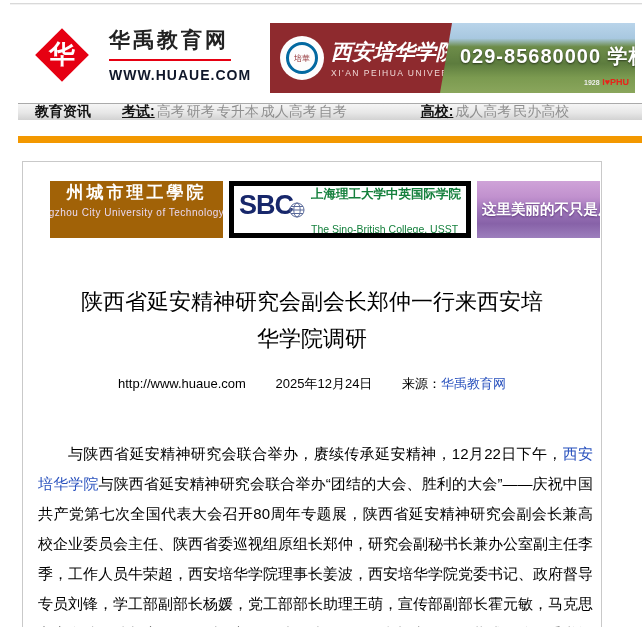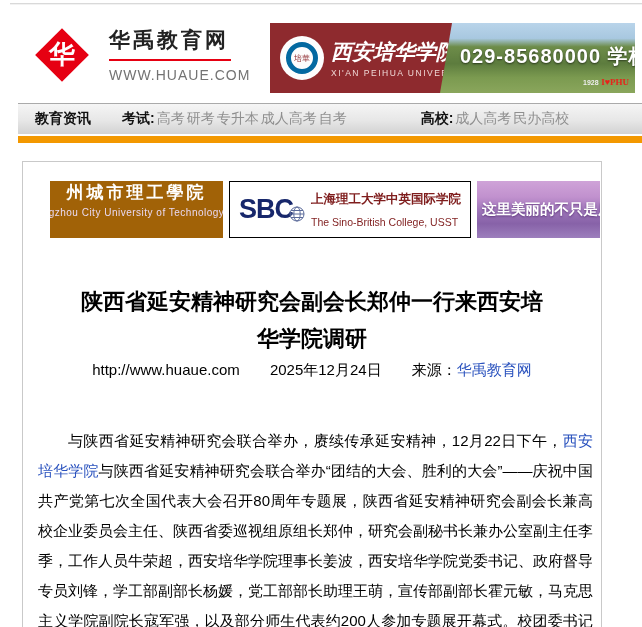--- a/index.html
+++ b/index.html
@@ -14,78 +14,78 @@
   
   .header { position:absolute; top:10px; left:0; right:7px; height:92px; }
   .logo-group { position:absolute; left:35px; top:16px; display:flex; align-items:center; }
   .logo-diamond { width:38px; height:38px; background:#e60012; transform:rotate(45deg);
     margin:8px 16px 8px 8px; display:flex; align-items:center; justify-content:center; }
   .logo-glyph { transform:rotate(-45deg); color:#fff; font-weight:bold; font-size:26px;
     font-family:"Liberation Serif","DejaVu Serif",serif; line-height:1; }
   .logo-text { margin-left:12px; }
   .site-name { font-size:21px; letter-spacing:3px; color:#222; font-weight:600; }
   .red-rule { height:2px; background:#e60012; width:122px; margin:5px 0 6px 0; }
-  .site-url { font-size:14px; font-weight:normal; letter-spacing:1px; color:#737373; }
+  .site-url { font-size:14px; font-weight:bold; letter-spacing:1px; color:#0f172a; }
 
   .ad-banner { position:absolute; left:270px; top:13px; width:365px; height:70px;
     display:flex; overflow:hidden; cursor:pointer; }
   .ad-left { width:182px; height:100%; background:#8e2a2e; position:relative; z-index:2;
     display:flex; align-items:center; padding-left:10px;
     clip-path:polygon(0 0,100% 0,calc(100% - 12px) 100%,0 100%); }
   .seal { width:44px; height:44px; background:#fdfdfd; border-radius:50%; flex:none;
     display:flex; align-items:center; justify-content:center; }
-  .seal-inner { width:32px; height:32px; border:5px solid #0369a1; border-radius:50%;
+  .seal-inner { width:32px; height:32px; border:3px solid #0369a1; border-radius:50%;
     color:#8e2a2e; font-size:8px; display:flex; align-items:center; justify-content:center; }
   .ad-names { margin-left:7px; }
   .ad-cn { color:#fff; font-size:21px; font-weight:bold; font-style:italic;
     font-family:"Liberation Serif","DejaVu Serif",serif; white-space:nowrap; }
   .ad-en { color:#efd8d6; font-size:8.5px; letter-spacing:1.5px; white-space:nowrap; margin-top:2px; }
   .ad-right { flex:1; margin-left:-12px; position:relative;
     background:linear-gradient(180deg,#b9d4ea 0%,#a8c8e0 22%,#6d8c49 34%,#5d7c3e 58%,#7b9a50 78%,#8aa65c 100%); }
   .ad-phone { position:absolute; left:20px; top:20px; color:#fff; font-size:20px; font-weight:bold;
     white-space:nowrap; text-shadow:0 1px 2px rgba(0,0,0,.55); letter-spacing:1px; }
   .ad-slogan { position:absolute; right:6px; bottom:6px; font-size:9px; font-weight:bold; white-space:nowrap; }
   .ad-slogan .yr { color:#eee; font-size:7px; }
-  .ad-slogan .love { color:#e8231a;font-family:Liberation Serif, serif; }
+  .ad-slogan .love { color:#e8231a; }
 
   
-  .nav { position:absolute; top:103px; left:18px; right:0; height:31px;
+  .nav { position:absolute; top:103px; left:18px; right:0; height:17px;
     background:linear-gradient(180deg,#f5f5f5 0%,#e7e7e7 55%,#d2d2d2 100%);
     border-top:1px solid #aaa; display:flex; align-items:center; white-space:nowrap;
     font-size:14px; overflow:hidden; padding-left:17px; }
   .nav-home { font-weight:bold; color:#111; cursor:pointer; }
-  .nav-label { font-weight:bold; color:#111; }
+  .nav-label { font-weight:bold; color:#111;text-decoration:underline; }
   .nav a { color:#8f8f8f; text-decoration:none; margin-left:2px; cursor:pointer; }
   .g1 { margin-left:31px; } .g2 { margin-left:74px; }
   .orange-bar { position:absolute; top:136px; left:18px; right:0; height:7px; background:#f39800; }
 
   
   .content-box { position:absolute; top:161px; left:22px; width:580px; height:480px;
     background:#fff; border:1px solid #c9c9c9; border-bottom:none; }
   .banner-row { margin:19px 0 0 27px; display:flex; gap:6px; height:57px; }
   .bn { cursor:pointer; overflow:hidden; }
   .bn-purple { width:173px; background:#a16207; color:#fff; display:flex; flex-direction:column;
     align-items:center; justify-content:flex-start; }
   .bn-purple .l1 { font-size:17px; letter-spacing:3px; font-weight:bold; white-space:nowrap;
     font-family:"Liberation Serif","DejaVu Serif",serif; }
   .bn-purple .l2 { font-size:10px; letter-spacing:.5px; white-space:nowrap; margin-top:3px; color:#e9d9f2; }
-  .bn-sbc { width:242px; background:#fff; border:1px solid #000000; display:flex;
-    align-items:center; justify-content:center; }
+  .bn-sbc { width:242px; background:#fff; border:5px solid #000000; display:flex;
+    align-items:flex-start; justify-content:center; }
   .sbc-logo { color:#17276b; font-size:27px; font-weight:bold; letter-spacing:-1px; display:flex; align-items:center; }
   .sbc-globe { margin-left:-4px; margin-top:8px; }
-  .sbc-lines { margin-left:6px; color:#7f1d1d; }
+  .sbc-lines { margin-left:6px; color:#15803d; }
   .sbc-cn { font-size:12.5px; font-weight:bold; white-space:nowrap; }
-  .sbc-en { font-size:10.5px; white-space:nowrap; margin-top:8px; }
+  .sbc-en { font-size:10.5px; white-space:nowrap; margin-top:20px; }
   .bn-photo { width:123px; color:#fff; font-weight:bold; font-size:14.5px; white-space:nowrap;
     display:flex; align-items:center; padding-left:5px; text-shadow:0 1px 2px rgba(60,20,90,.6);
     background:linear-gradient(180deg,#cfa3d8 0%,#c191ce 28%,#9a72b6 55%,#8762a8 75%,#9d7fbd 100%); }
 
   .title { margin:45px 52px 0 52px; text-align:center; font-size:22px; line-height:37px;
-    font-weight:bold; color:#000; }
-  .meta { margin-top:4px; text-align:center; font-size:15px; color:#000; }
+    font-weight:normal; color:#000; }
+  .meta { margin-top:18px; text-align:center; font-size:13px; color:#000; }
   .meta .m-url { margin-right:26px; }
   .meta .m-date { margin-right:26px; }
   .meta .m-src { color:#2a52be; text-decoration:none; cursor:pointer; }
   .article-body { margin:46px 8px 0 15px; font-size:15px; line-height:30px; color:#000;
     text-align:justify; text-indent:2em; }
   .article-body .blink { color:#2a52be; text-decoration:none; cursor:pointer; }
 </style>
 </head>
 <body>
 

